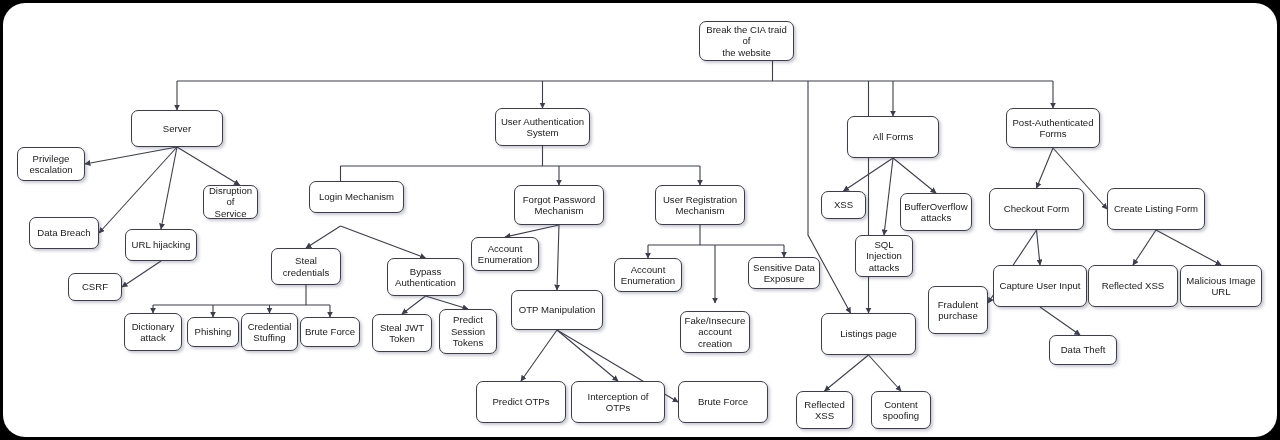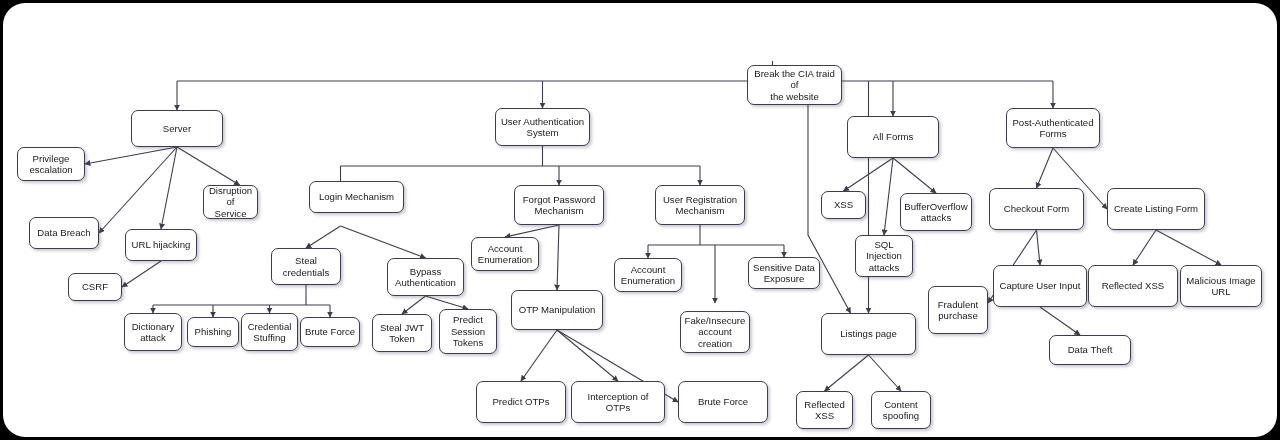--- a/index.html
+++ b/index.html
@@ -110,21 +110,21 @@
           <path d="M 697 222 L 697 242"></path>
           <path d="M 645 242 L 781 242"></path>
           <path d="M 645 242 L 645 255" marker-end="url(#arrow)"></path>
           <path d="M 712 242 L 712 300" marker-end="url(#arrow)"></path>
           <path d="M 781 242 L 781 254" marker-end="url(#arrow)"></path>
           <path d="M 805 78 L 805 232 L 847.5 310" marker-end="url(#arrow)"></path>
         </g>
     </svg>
 
     <div id="nodes">
-        <div class="node" style="left: 744px; top: 18px; width: 95px; height: 40px; margin-top: 44px;"><span>Break the CIA traid of
+        <div class="node" style="left: 696px; top: 18px; width: 95px; height: 40px;"><span>Break the CIA traid of
 the website</span></div>
         <div class="node" style="left: 128px; top: 107px; width: 92px; height: 37px;"><span>Server</span></div>
         <div class="node" style="left: 14px; top: 144px; width: 68px; height: 34px;"><span>Privilege
 escalation</span></div>
         <div class="node" style="left: 26px; top: 214px; width: 70px; height: 32px;"><span>Data Breach</span></div>
         <div class="node" style="left: 122px; top: 226px; width: 72px; height: 32px;"><span>URL hijacking</span></div>
         <div class="node" style="left: 65px; top: 270px; width: 54px; height: 28px;"><span>CSRF</span></div>
         <div class="node" style="left: 200px; top: 182px; width: 55px; height: 34px;"><span>Disruption of
 Service</span></div>
         <div class="node" style="left: 492px; top: 105px; width: 95px; height: 38px;"><span>User Authentication
@@ -173,21 +173,21 @@
         <div class="node" style="left: 793px; top: 388px; width: 57px; height: 38px;"><span>Reflected
 XSS</span></div>
         <div class="node" style="left: 868px; top: 388px; width: 60px; height: 38px;"><span>Content
 spoofing</span></div>
         <div class="node" style="left: 1003px; top: 105px; width: 94px; height: 40px;"><span>Post-Authenticated
 Forms</span></div>
         <div class="node" style="left: 986px; top: 185px; width: 95px; height: 42px;"><span>Checkout Form</span></div>
         <div class="node" style="left: 925px; top: 283px; width: 60px; height: 48px;"><span>Fradulent
 purchase</span></div>
         <div class="node" style="left: 990px; top: 262px; width: 94px; height: 42px;"><span>Capture User Input</span></div>
-        <div class="node" style="left: 1046px; top: 332px; width: 82px; height: 30px;"><span>Data Theft</span></div>
+        <div class="node" style="left: 1046px; top: 332px; width: 68px; height: 30px;"><span>Data Theft</span></div>
         <div class="node" style="left: 1104px; top: 185px; width: 98px; height: 42px;"><span>Create Listing Form</span></div>
         <div class="node" style="left: 1085px; top: 262px; width: 90px; height: 42px;"><span>Reflected XSS</span></div>
         <div class="node" style="left: 1177px; top: 262px; width: 82px; height: 42px;"><span>Malicious Image
 URL</span></div>
       </div>
 
   </div>
 </div>
 
 </body></html>

